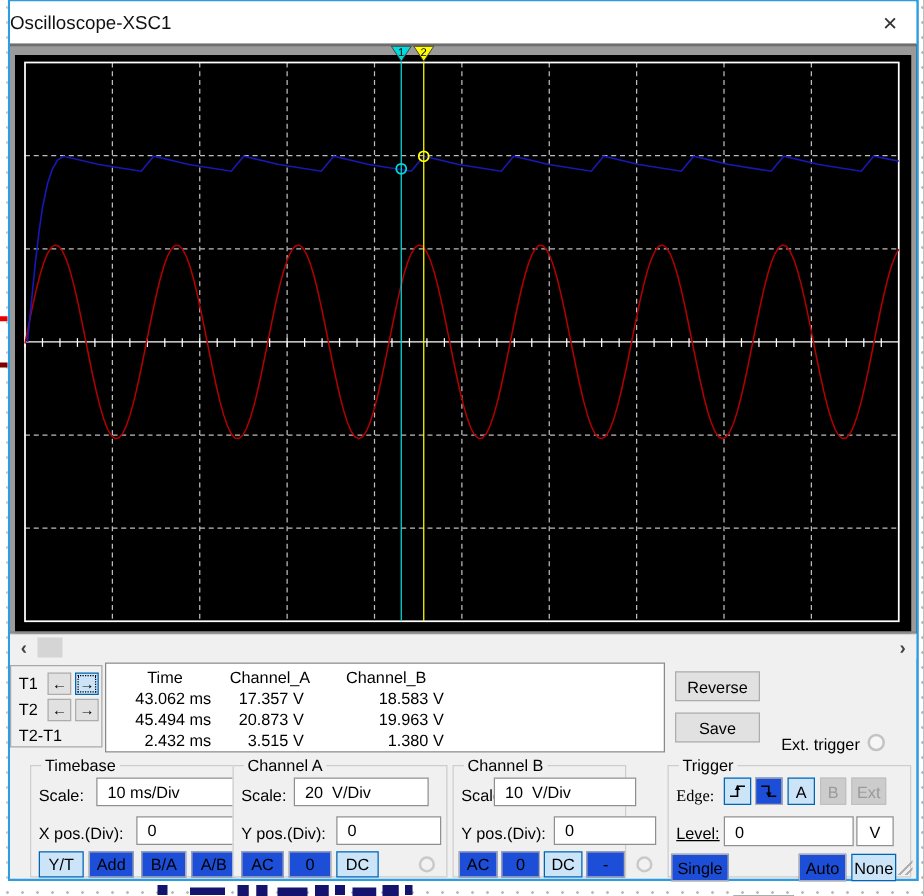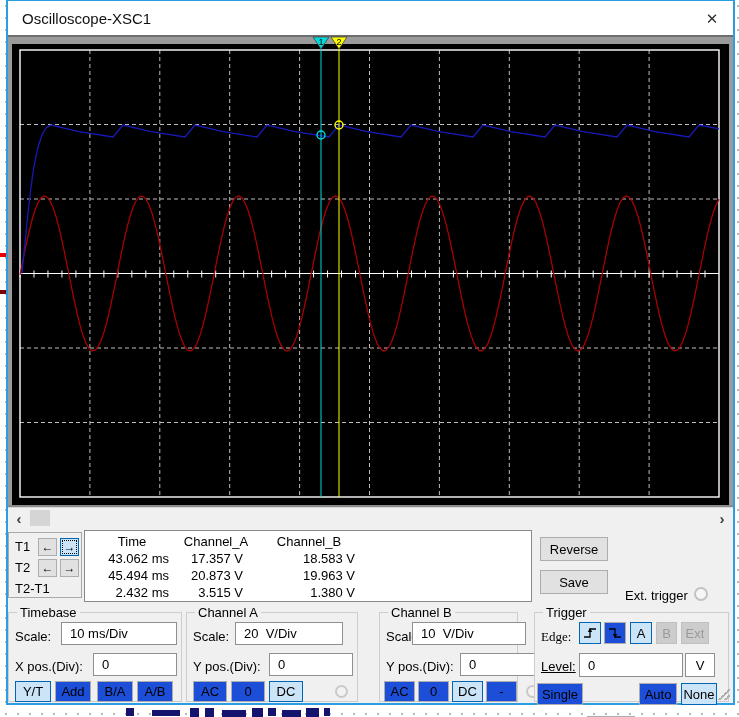--- a/index.html
+++ b/index.html
@@ -18,21 +18,21 @@
     left:6px; top:0; width:729px; height:705px;
     background:#f0f0f0;
     box-shadow: inset 0 0 0 2px #2b9de2;
     position:absolute;
   }
   #title-bar {
     left:2px; top:1px; width:725px; height:34px;
     background:#ffffff; display:flex; align-items:center;
     position:absolute;
   }
-  #title-text { font-size:15px; padding-left:14px; color:#111; }
+  #title-text { font-size:15px; color:#111; }
   #close-btn {
     position:absolute; right:8px; top:6px; width:26px; height:24px;
     display:flex; align-items:center; justify-content:center;
     font-size:15px; color:#333; cursor:default;
   }
 
   
   #bezel { left:2px; top:35px; width:725px; height:472px; background:#000; position:absolute; }
   #scope-svg { display:block; }
 
@@ -94,23 +94,23 @@
 
   
   .group {
     position:absolute; top:612px; height:90px;
     border:1px solid #cdcdcd; background:#f0f0f0;
   }
   .group-title {
     position:absolute; top:-8px; left:8px; background:#f0f0f0;
     padding:0 3px; font-size:13px;
   }
-  #timebase-group { left:2px;  width:174px; }
+  #timebase-group { left:18px;  width:174px; }
   #channel-a-group { left:180px; width:172px; }
-  #channel-b-group { left:356px; width:139px;margin-left:17px; }
+  #channel-b-group { left:356px; width:139px; }
   #trigger-group  { left:528px; width:195px; }
 
   .fld-label { position:absolute; font-size:13px; }
   .fld-input {
     position:absolute; background:#fff; border:1px solid #8f8f8f;
     font-family:"Liberation Sans", sans-serif; font-size:13px; padding-left:8px;
   }
   .mode-btn {
     position:absolute; height:21px; background:#1d4ed8; border:1px solid #adadad;
     display:flex; align-items:center; justify-content:center; font-size:13px;

